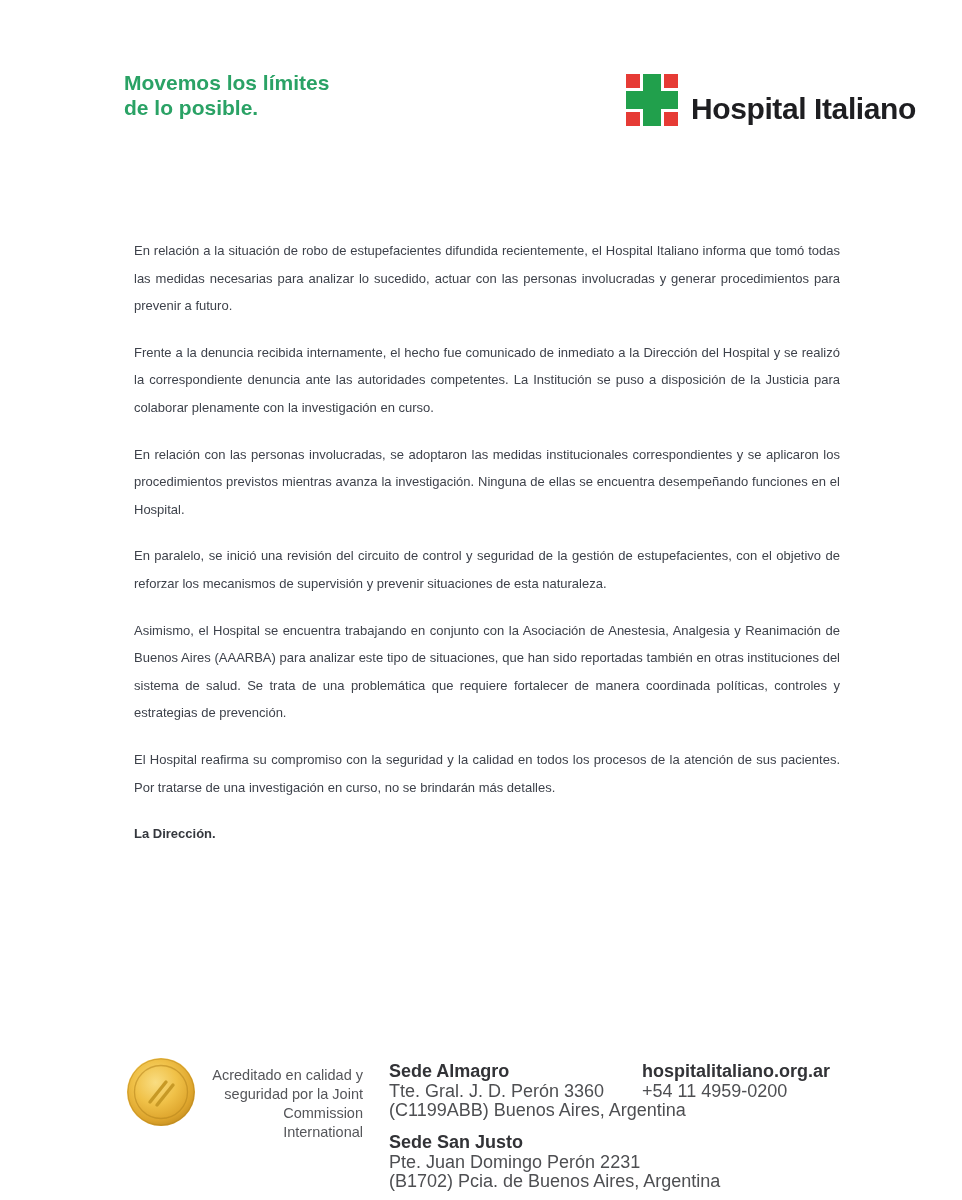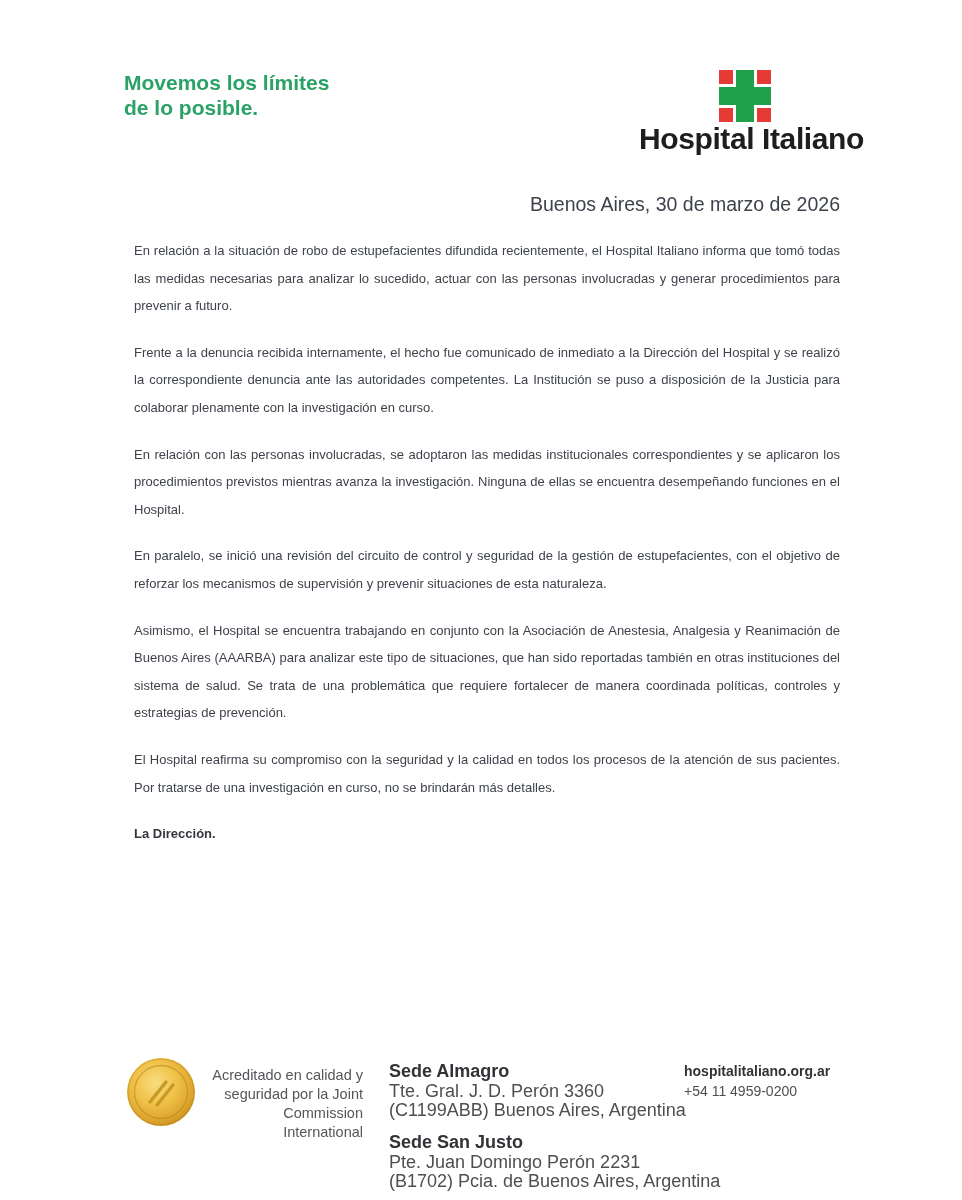--- a/index.html
+++ b/index.html
@@ -13,21 +13,21 @@
     margin:0 auto;
   }
   
   .tagline {
     position:absolute; left:102px; top:70px;
     font-size:21px; line-height:25px;
     font-weight:600; color:#2aa265;
   }
   .brand {
     position:absolute; left:604px; top:70px; height:56px;
-    display:flex; align-items:center;flex-direction:column;
+    display:flex; align-items:flex-end;
   }
   .logo-icon {
     position:relative; width:52px; height:52px; flex:0 0 52px;
   }
   .logo-icon .bar-v {
     position:absolute; left:17px; top:0; width:18px; height:52px;
     background:#21a04c;
   }
   .logo-icon .bar-h {
     position:absolute; left:0; top:17px; width:52px; height:18px;
@@ -70,21 +70,21 @@
   .accreditation {
     position:absolute; left:181px; top:1066px; width:160px;
     font-size:14.5px; line-height:19px; color:#55565a;text-align:right;
   }
   .addr-block { font-size:18px; line-height:19.5px; color:#4e4f52; }
   .addr-almagro  { position:absolute; left:367px; top:1062px; }
   .addr-sanjusto { position:absolute; left:367px; top:1133px; }
   .addr-title { font-weight:700; color:#323337; }
   .contact {
     position:absolute; left:620px; top:1062px;
-    font-size:14px; line-height:19.5px; color:#4e4f52;margin-left:42px;
+    font-size:18px; line-height:19.5px; color:#4e4f52;
   }
   .website { font-weight:700; color:#323337; }
 </style>
 </head>
 <body>
 
 <div class="page">
 
   <div class="tagline">
     <div>Movemos los límites</div>
@@ -96,21 +96,20 @@
       <span class="bar-v"></span>
       <span class="bar-h"></span>
       <span class="sq tl"></span>
       <span class="sq tr"></span>
       <span class="sq bl"></span>
       <span class="sq br"></span>
     </span>
     <span class="brand-name">Hospital Italiano</span>
   </div>
 
-  <div class="date-line">Buenos Aires, 30 de marzo de 2026</div>
 
   <div class="body-text">
     <p>En relación a la situación de robo de estupefacientes difundida recientemente, el Hospital Italiano informa que tomó todas las medidas necesarias para analizar lo sucedido, actuar con las personas involucradas y generar procedimientos para prevenir a futuro.</p>
     <p>Frente a la denuncia recibida internamente, el hecho fue comunicado de inmediato a la Dirección del Hospital y se realizó la correspondiente denuncia ante las autoridades competentes. La Institución se puso a disposición de la Justicia para colaborar plenamente con la investigación en curso.</p>
     <p>En relación con las personas involucradas, se adoptaron las medidas institucionales correspondientes y se aplicaron los procedimientos previstos mientras avanza la investigación. Ninguna de ellas se encuentra desempeñando funciones en el Hospital.</p>
     <p>En paralelo, se inició una revisión del circuito de control y seguridad de la gestión de estupefacientes, con el objetivo de reforzar los mecanismos de supervisión y prevenir situaciones de esta naturaleza.</p>
     <p>Asimismo, el Hospital se encuentra trabajando en conjunto con la Asociación de Anestesia, Analgesia y Reanimación de Buenos Aires (AAARBA) para analizar este tipo de situaciones, que han sido reportadas también en otras instituciones del sistema de salud. Se trata de una problemática que requiere fortalecer de manera coordinada políticas, controles y estrategias de prevención.</p>
     <p>El Hospital reafirma su compromiso con la seguridad y la calidad en todos los procesos de la atención de sus pacientes. Por tratarse de una investigación en curso, no se brindarán más detalles.</p>
     <p class="signature">La Dirección.</p>
   </div>

